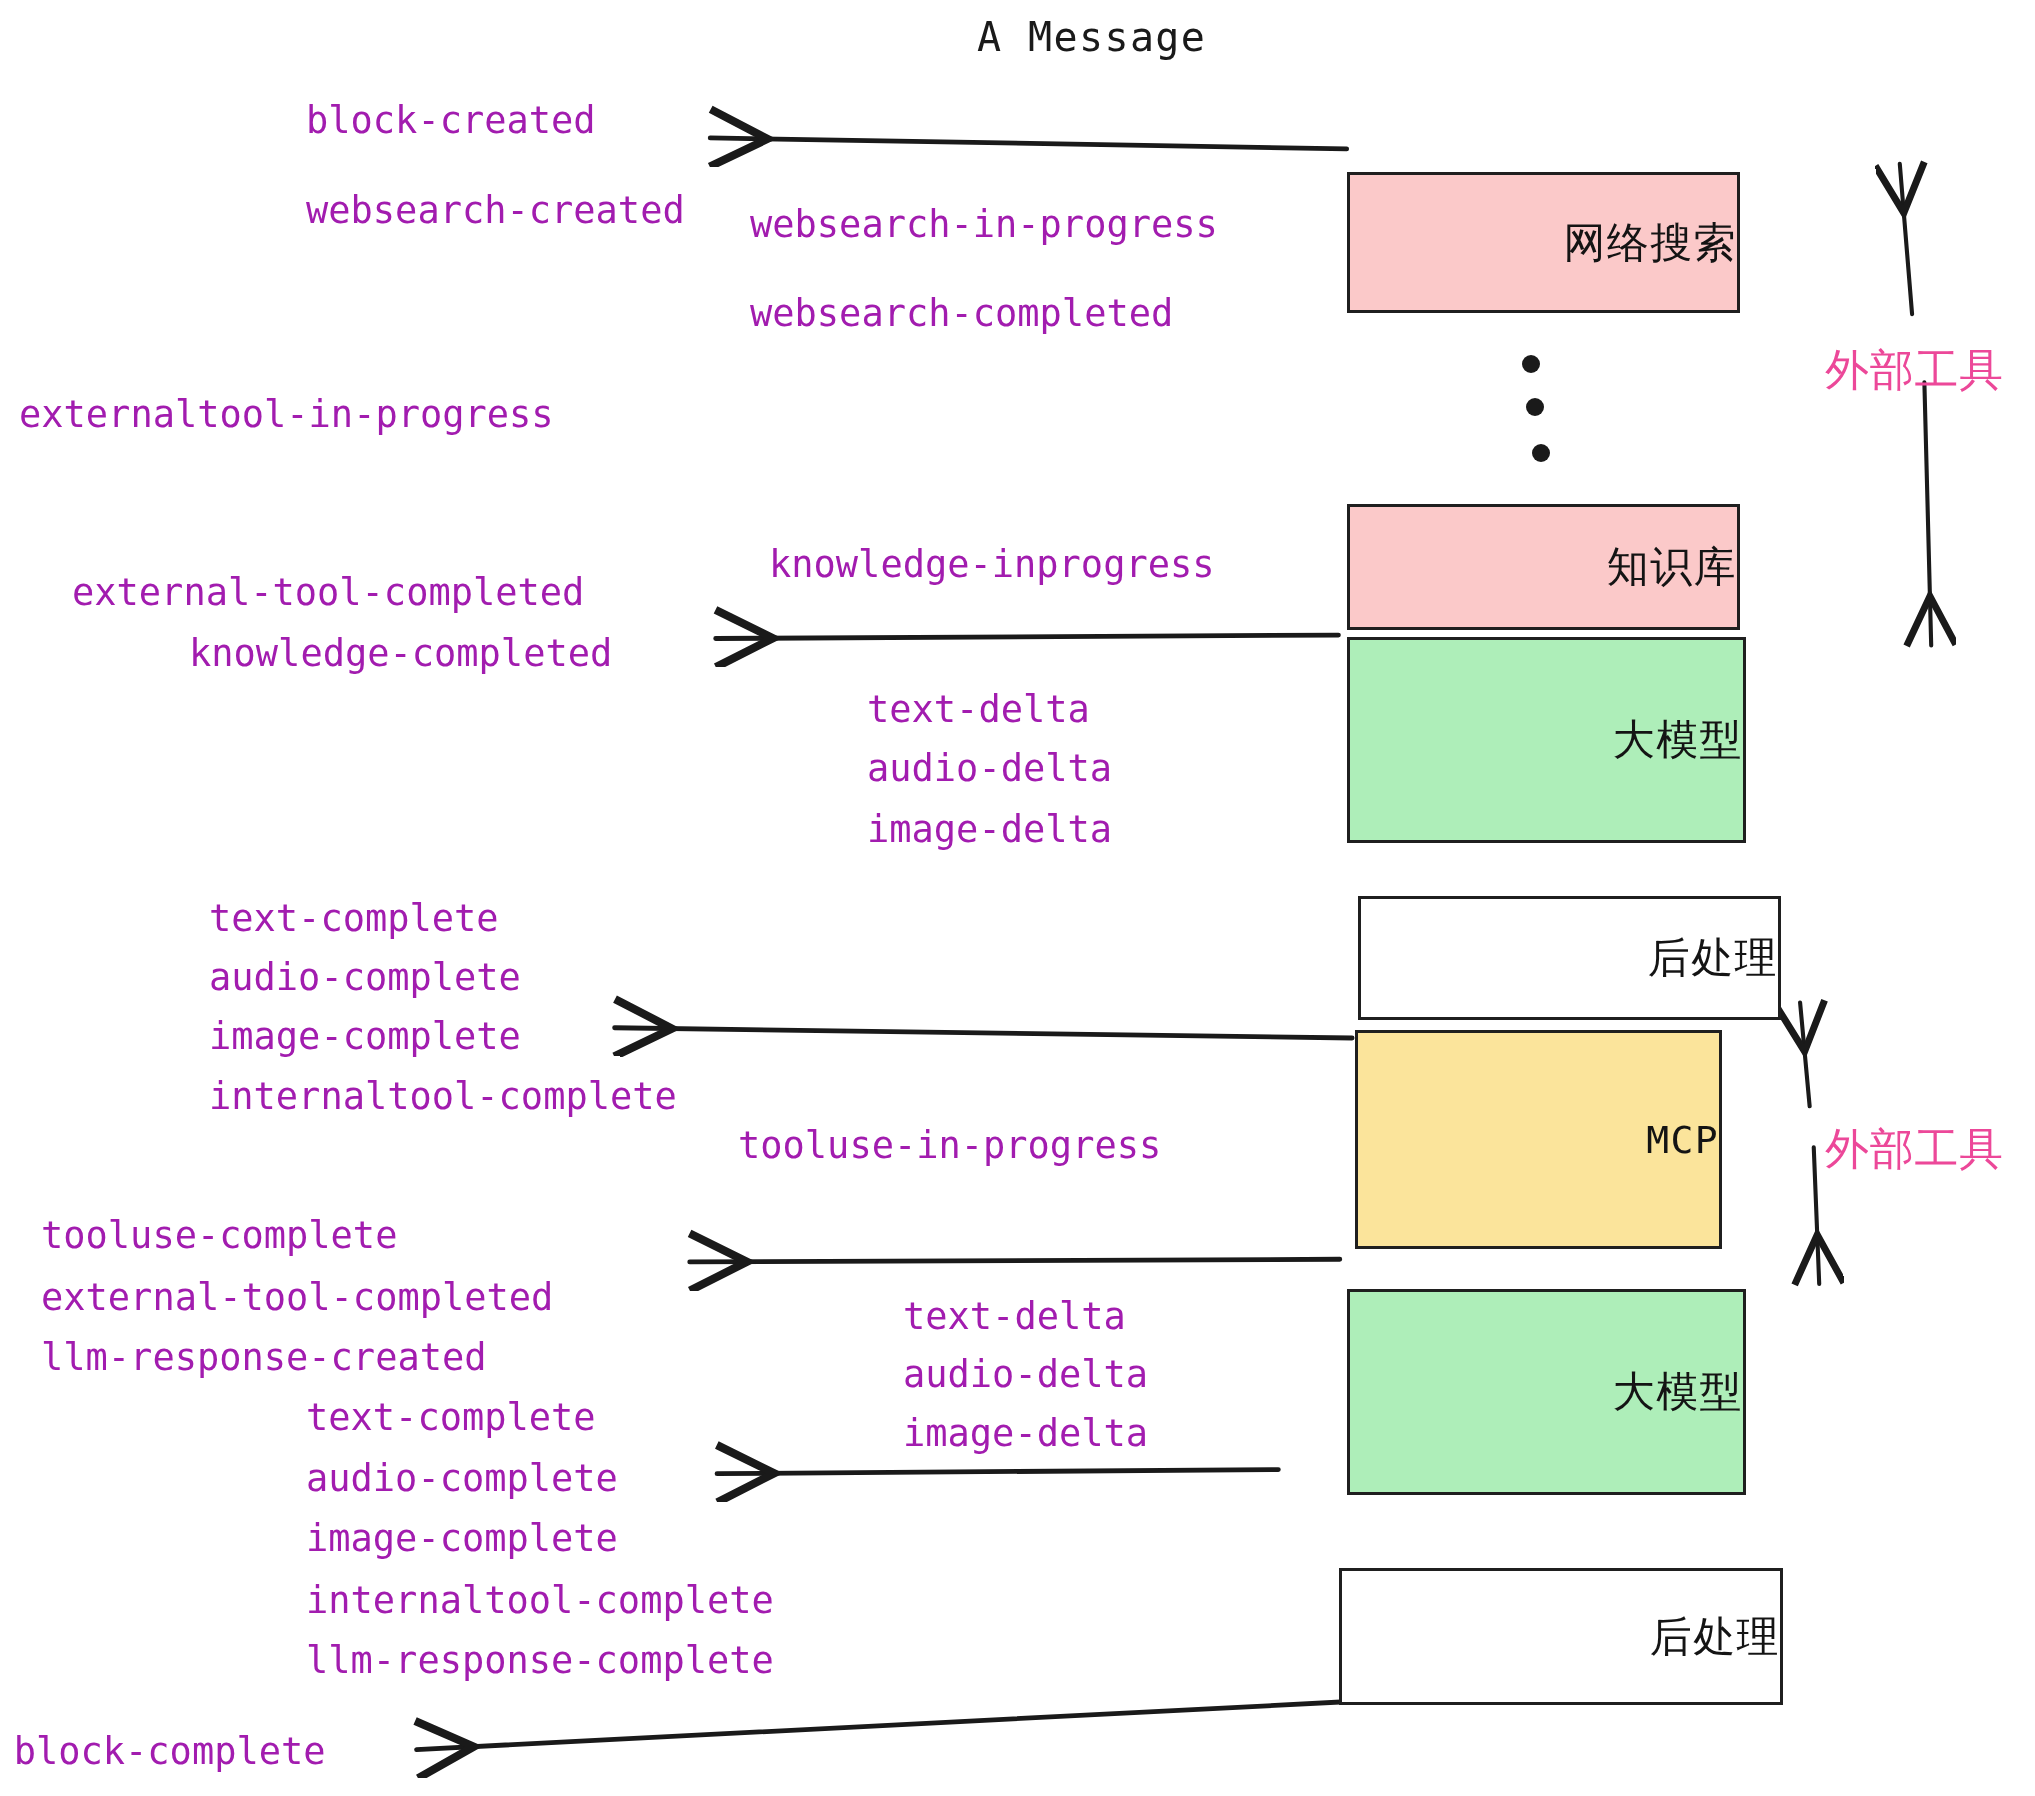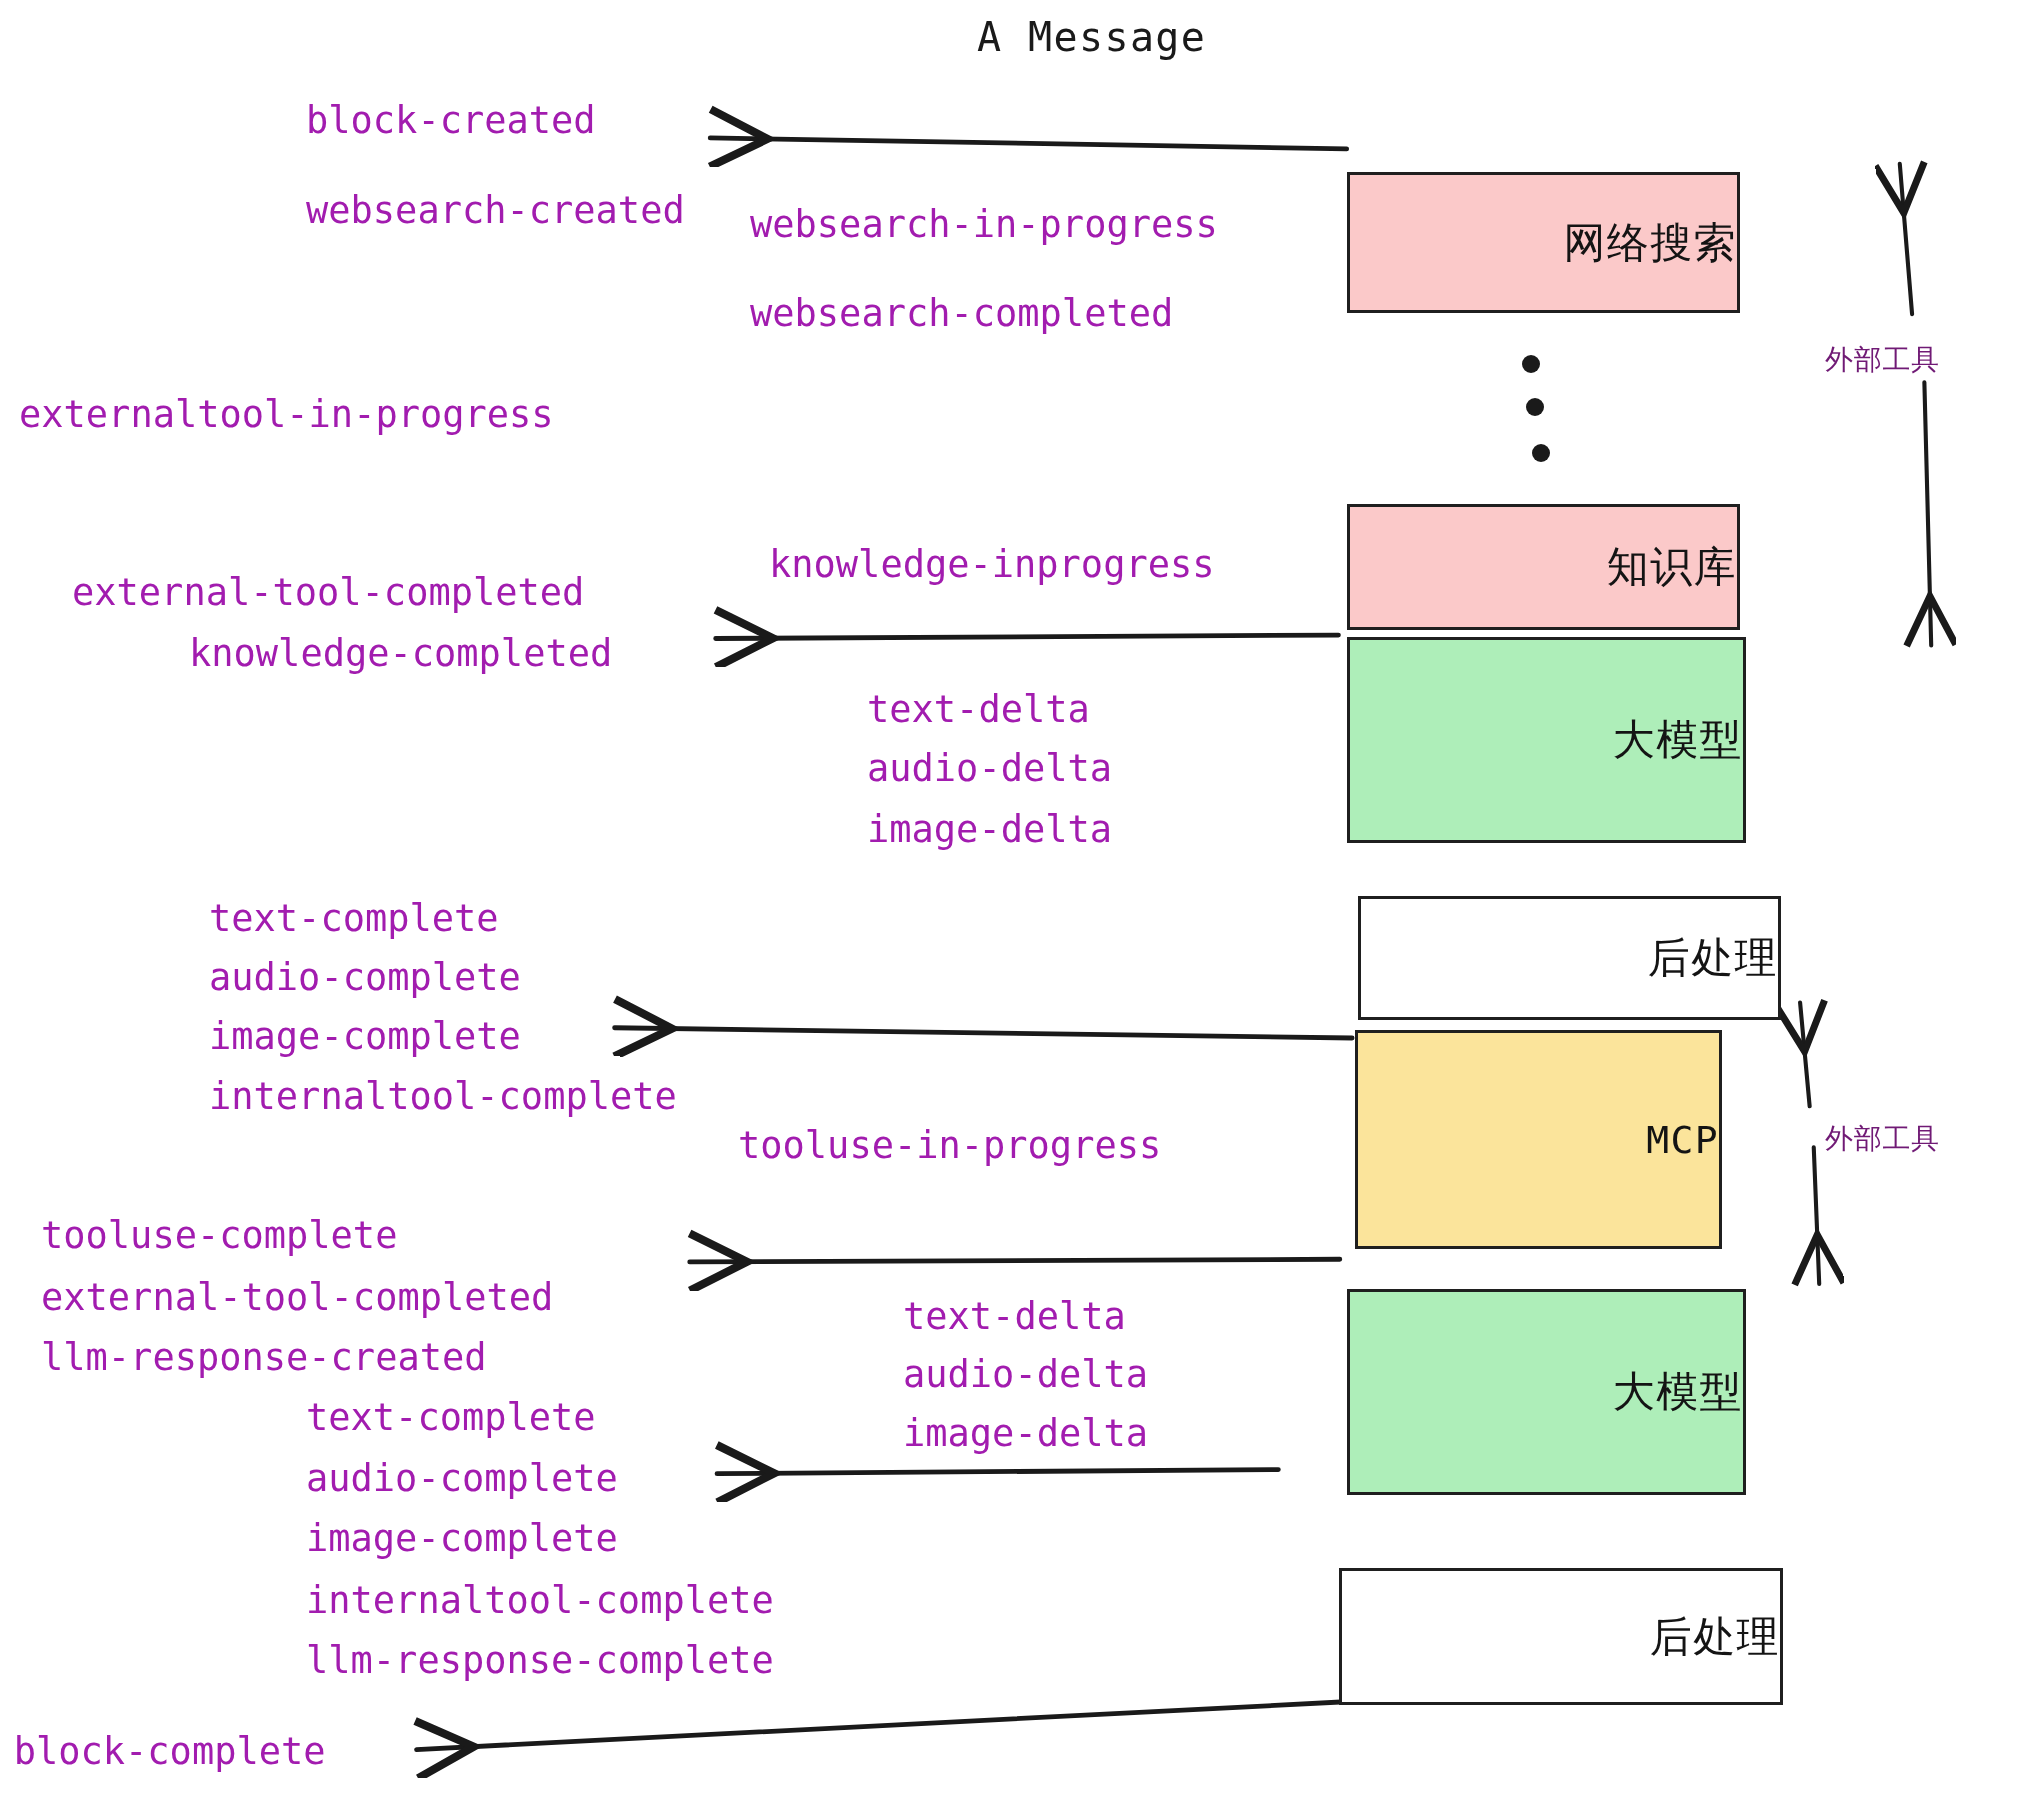--- a/index.html
+++ b/index.html
@@ -51,23 +51,23 @@
   .dot {
     position: absolute;
     width: 18px;
     height: 18px;
     border-radius: 50%;
     background: #1a1a1a;
   }
   .side-label {
     position: absolute;
     white-space: pre;
-    color: #701a75;
+    color: #ec4899;
     font-family: Liberation Sans, sans-serif;
-    font-size: 28px;
+    font-size: 44px;
     letter-spacing: 0.7px;
   }
   svg.overlay {
     position: absolute;
     left: 0;
     top: 0;
     width: 2035px;
     height: 1796px;
     pointer-events: none;
   }

